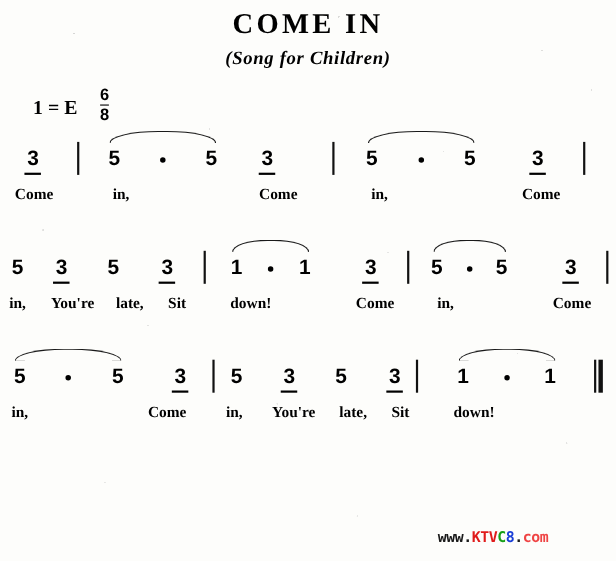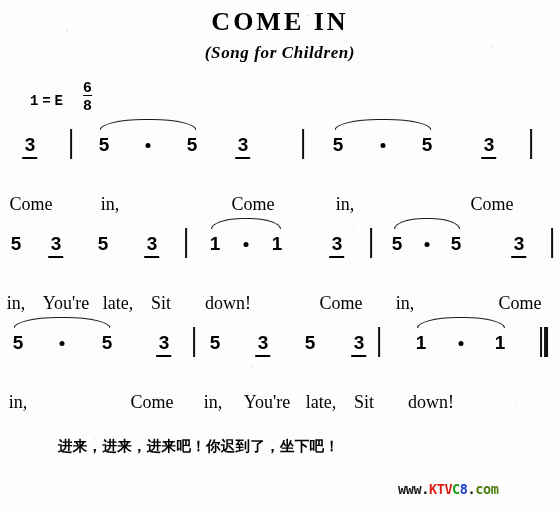--- a/index.html
+++ b/index.html
@@ -58,23 +58,23 @@
     margin: 6px 0 0 0;
   }
 
   .meta-row {
     display: flex;
     align-items: flex-end;
     margin: 16px 0 0 30px;
     height: 34px;
   }
   .key-sig {
-    font-size: 14px;
-    font-weight: bold;
-    font-family: Liberation Mono, monospace;
+    font-size: 18px;
+    font-weight: bold;
+    font-family: Liberation Serif, serif;
     letter-spacing: .5px;
     padding-bottom: 4px;
   }
   .time-sig {
     margin-left: 20px;
     display: inline-flex;
     flex-direction: column;
     align-items: center;
     font-family: "Liberation Sans", sans-serif;
     font-size: 15px;
@@ -160,26 +160,25 @@
     border-right: 1.7px solid #1a1a1a;
     border-radius: 46% 46% 0 0 / 100% 100% 0 0;
     height: 11px;
     transform: translateX(-50%);
     box-sizing: border-box;
   }
 
   .lyric {
     position: absolute;
     font-family: "Liberation Serif", "DejaVu Serif", serif;
-    font-size: 18px;
-    font-weight: normal;
+    font-size: 14px;
+    font-weight: bold;
     line-height: 1;
     transform: translateX(-50%);
     white-space: nowrap;
-    margin-top: 24px;
   }
 
   
   .footnote {
     position: absolute;
     left: 58px;
     top: 432px;
     font-family: "DejaVu Sans", sans-serif;
     font-size: 14.5px;
     font-weight: bold;
@@ -302,16 +301,15 @@
         <div class="lyric" style="left: 213px; top: 2px;">in,</div>
         <div class="lyric" style="left: 267px; top: 2px;">You're</div>
         <div class="lyric" style="left: 321px; top: 2px;">late,</div>
         <div class="lyric" style="left: 364px; top: 2px;">Sit</div>
         <div class="lyric" style="left: 431px; top: 2px;">down!</div>
       </div>
     </div>
   </div>
 
 <div class="footnote">
-  <div>进来，进来，进来吧！你迟到了，坐下吧！</div>
 </div>
 
-<div class="watermark" id="watermark-root"><span style="color: rgb(26, 26, 26);">www.</span><span style="color: rgb(224, 27, 27);">KTV</span><span style="color: rgb(24, 160, 24);">C</span><span style="color: rgb(26, 63, 216);">8</span><span style="color: rgb(26, 26, 26);">.</span><span style="color: #4d7c0f;">com</span></div>
+<div class="watermark" id="watermark-root"><span style="color: rgb(26, 26, 26);">www.</span><span style="color: rgb(224, 27, 27);">KTV</span><span style="color: rgb(24, 160, 24);">C</span><span style="color: rgb(26, 63, 216);">8</span><span style="color: rgb(26, 26, 26);">.</span><span style="color: #ef4444;">com</span></div>
 
 </body></html>

